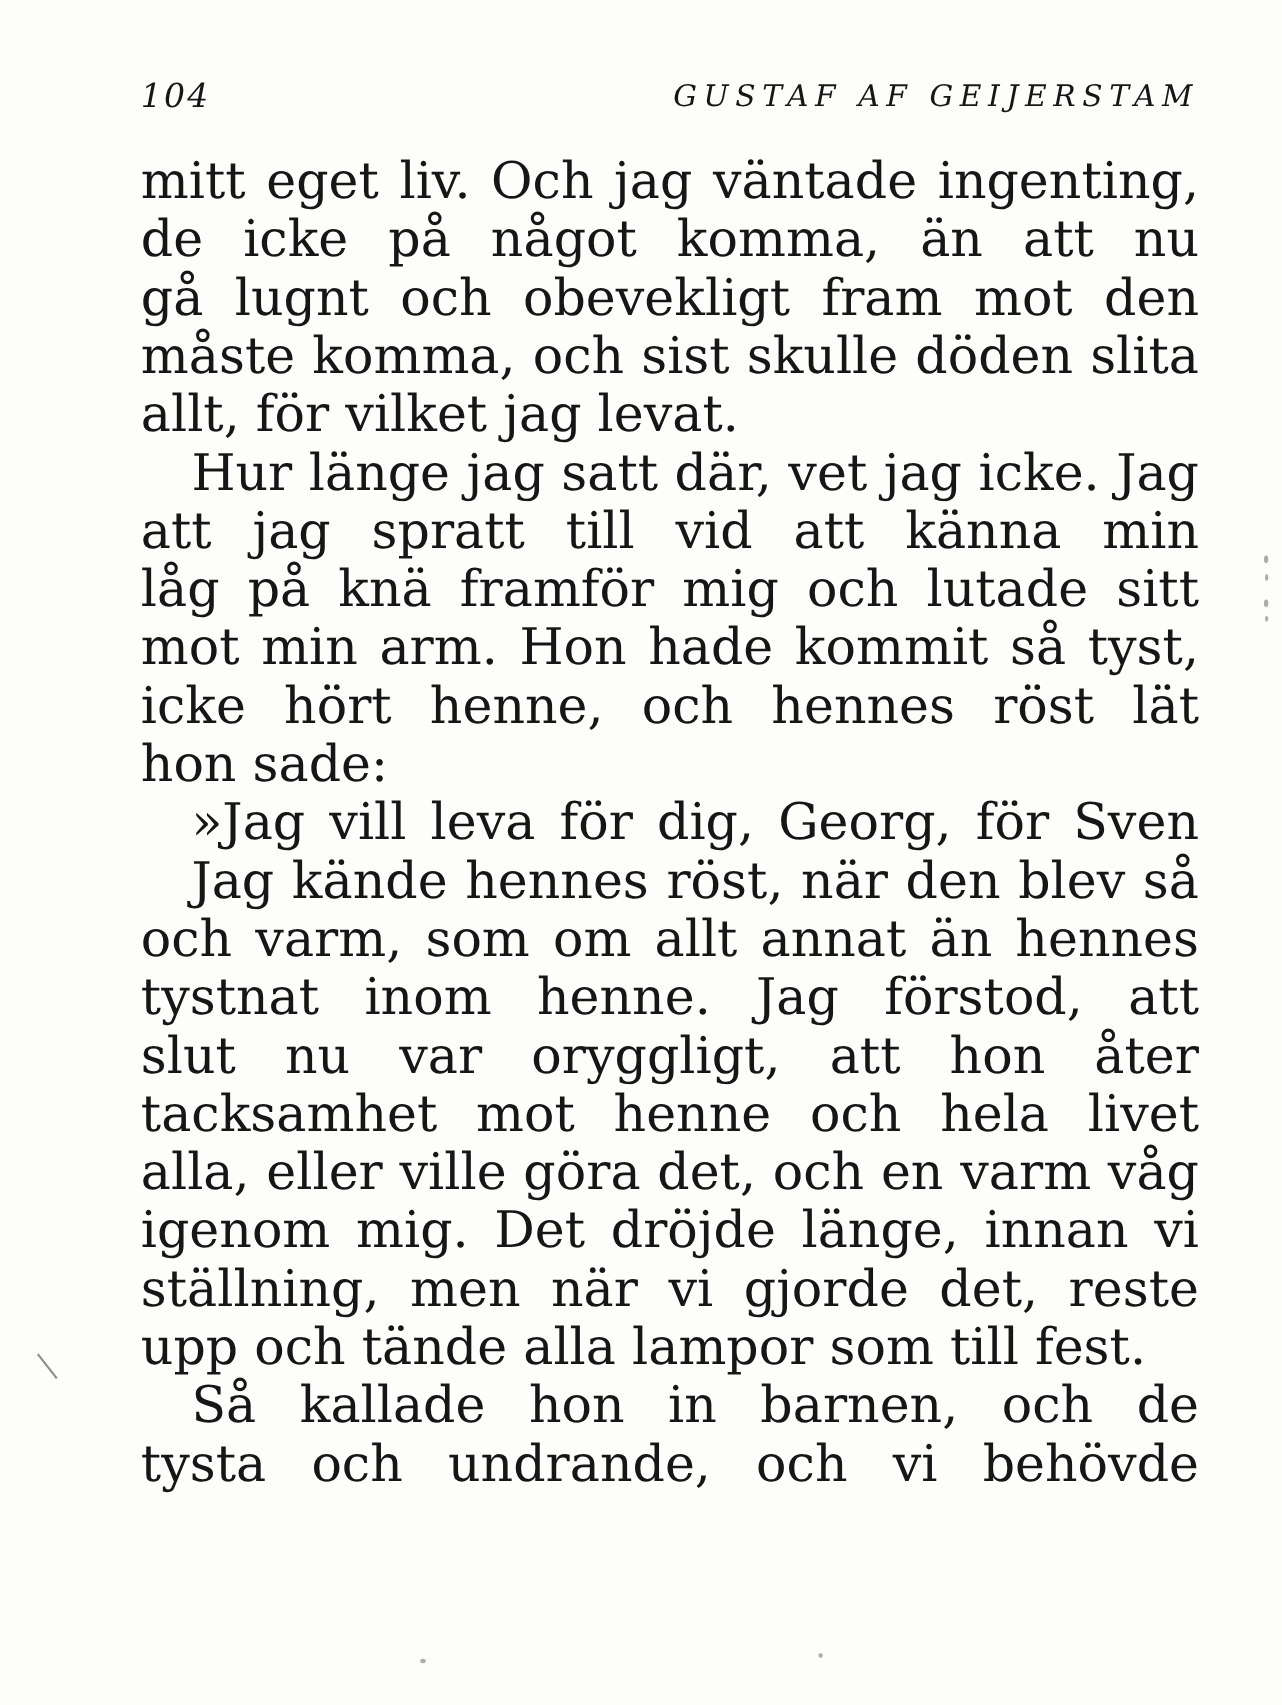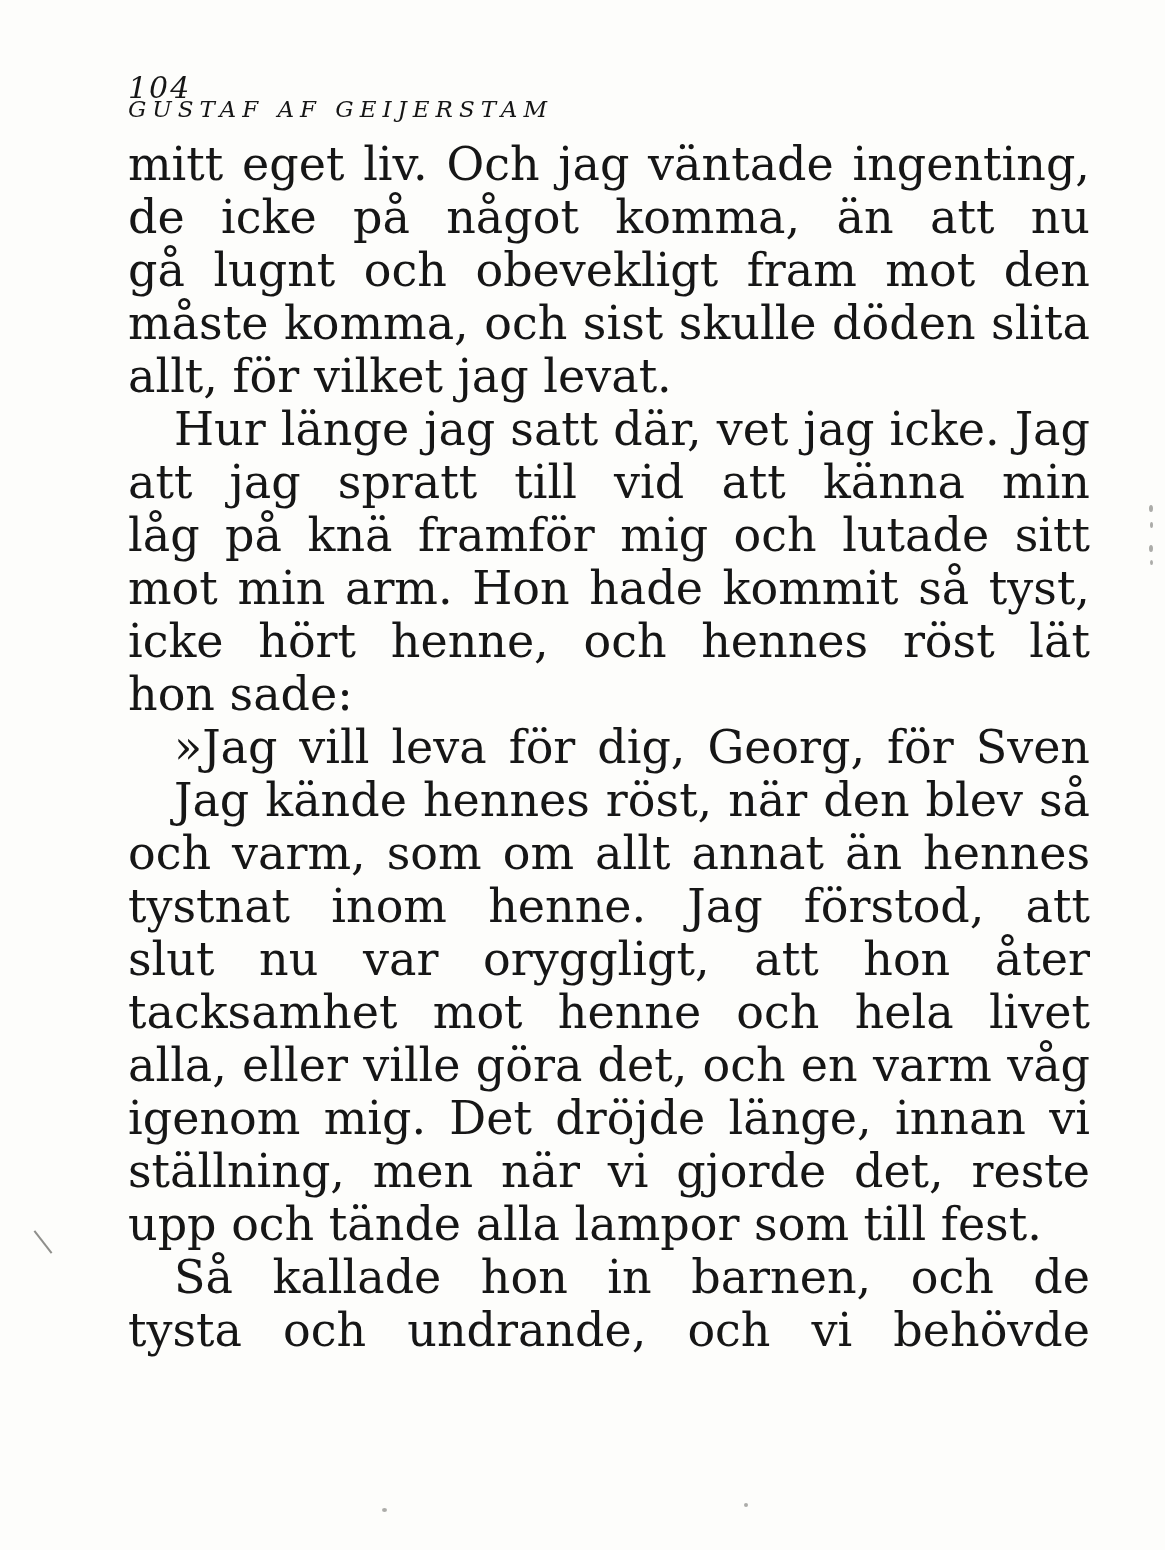--- a/index.html
+++ b/index.html
@@ -29,25 +29,24 @@
     left: 0;
     top: 2px;
     font-size: 30px;
     letter-spacing: 2px;
   }
   .running {
     position: absolute;
     left: 0;
     right: 0;
     top: 4px;
-    text-align: left;
-    font-size: 23px;
+    text-align: right;
+    font-size: 27px;
     letter-spacing: 6px;
     white-space: nowrap;
-    margin-top: 24px;
   }
   .text-block {
     position: absolute;
     top: 138px;
     left: 128px;
     width: 962px;
   }
   .paragraph {
     margin: 0;
     padding: 0;

